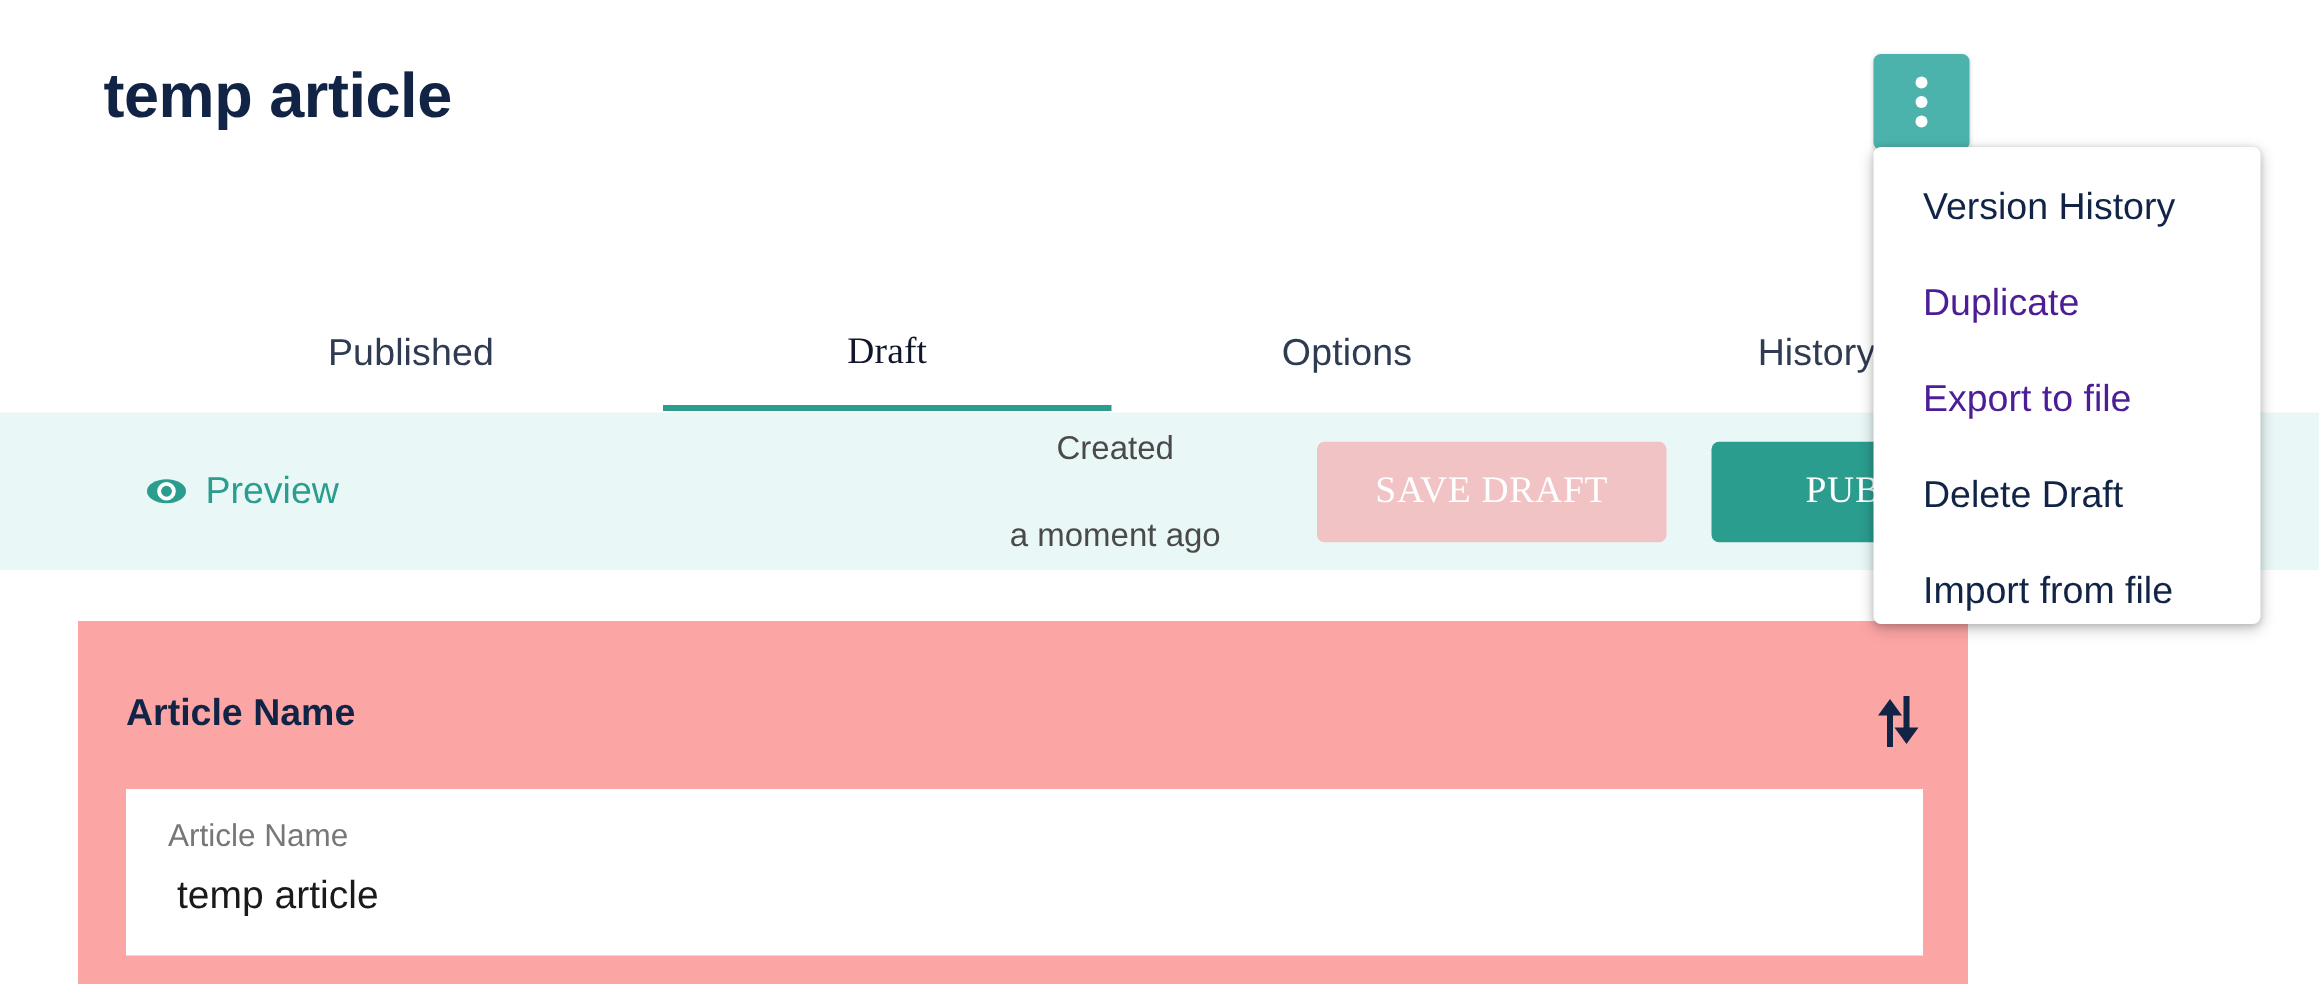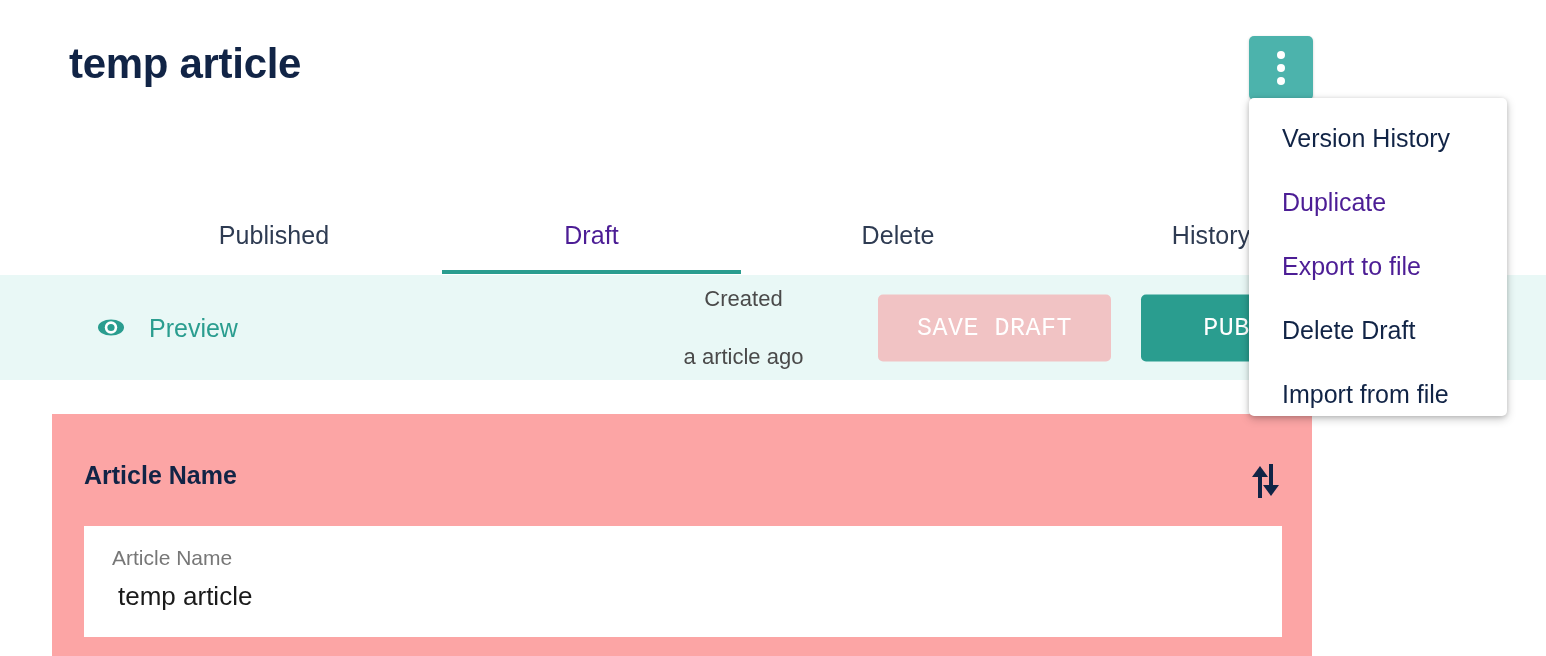--- a/index.html
+++ b/index.html
@@ -73,21 +73,21 @@
     top: 0;
     height: 78px;
     display: flex;
     align-items: center;
     justify-content: center;
     font-size: 25px;
     color: #2e3b52;
     cursor: pointer;
     letter-spacing: 0.1px;
   }
-  .tab.active { color: #4c1d95; }
+  .tab.active { color: #0f172a; font-family: Liberation Serif, serif; }
   .tab-underline {
     position: absolute;
     left: 0;
     bottom: 0;
     width: 100%;
     height: 4px;
     background: #2a9d8f;
   }
   .tab-0 { left: 99px;  width: 262px; }
   .tab-1 { left: 398px; width: 299px; }
@@ -104,21 +104,21 @@
     background: #e9f8f6;
   }
 
   .preview-link {
     position: absolute;
     left: 97px;
     top: 50%;
     transform: translateY(-50%);
     display: flex;
     align-items: center;
-    gap: 24px;
+    gap: 12px;
     cursor: pointer;
   }
   .preview-link .eye-icon {
     width: 28px;
     height: 28px;
     display: block;
   }
   .preview-link .label {
     font-size: 25px;
     color: #2a9d8f;
@@ -140,21 +140,21 @@
 
   .btn {
     position: absolute;
     top: 50%;
     transform: translateY(-50%);
     border: none;
     border-radius: 5px;
     color: #ffffff;
     font-size: 25px;
     letter-spacing: 0.5px;
-    font-family: Liberation Mono, monospace;
+    font-family: Liberation Serif, serif;
     cursor: pointer;
     display: flex;
     align-items: center;
     justify-content: center;
     white-space: nowrap;
   }
   .btn-save-draft {
     left: 878px;
     width: 233px;
     height: 67px;
@@ -261,41 +261,41 @@
 
   <div class="tabbar">
     <div class="tab tab-0">
       <span>Published</span>
     </div>
     <div class="tab tab-1 active">
       <span>Draft</span>
       <span class="tab-underline"></span>
     </div>
     <div class="tab tab-2">
-      <span>Delete</span>
+      <span>Options</span>
     </div>
     <div class="tab tab-3">
       <span>History</span>
     </div>
   </div>
 
   <div class="toolbar">
 
     <div class="preview-link">
       <svg class="eye-icon" viewBox="0 0 28 28">
         <ellipse cx="14" cy="14" rx="13" ry="8" fill="#2a9d8f"></ellipse>
         <circle cx="14" cy="14" r="6.2" fill="#ffffff"></circle>
         <circle cx="14" cy="14" r="3.6" fill="#2a9d8f"></circle>
       </svg>
       <span class="label">Preview</span>
     </div>
 
     <div class="created-stamp">
       <span class="line">Created</span>
-      <span class="line">a article ago</span>
+      <span class="line">a moment ago</span>
     </div>
 
     <button class="btn btn-save-draft">SAVE DRAFT</button>
 
     <button class="btn btn-publish">PUBLISH</button>
   </div>
 
   <div class="content-card">
     <div class="card-heading">Article Name</div>
 

